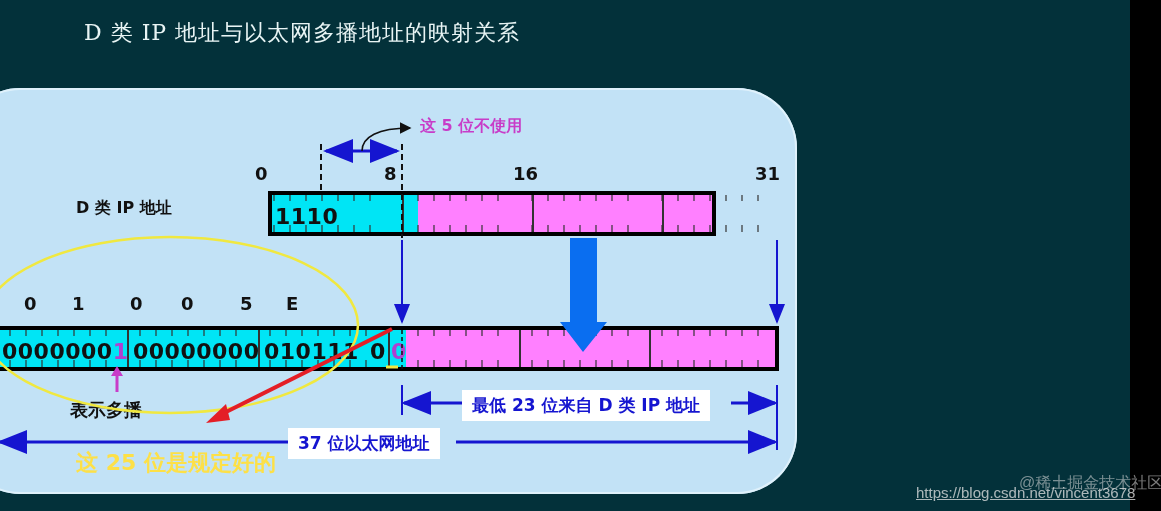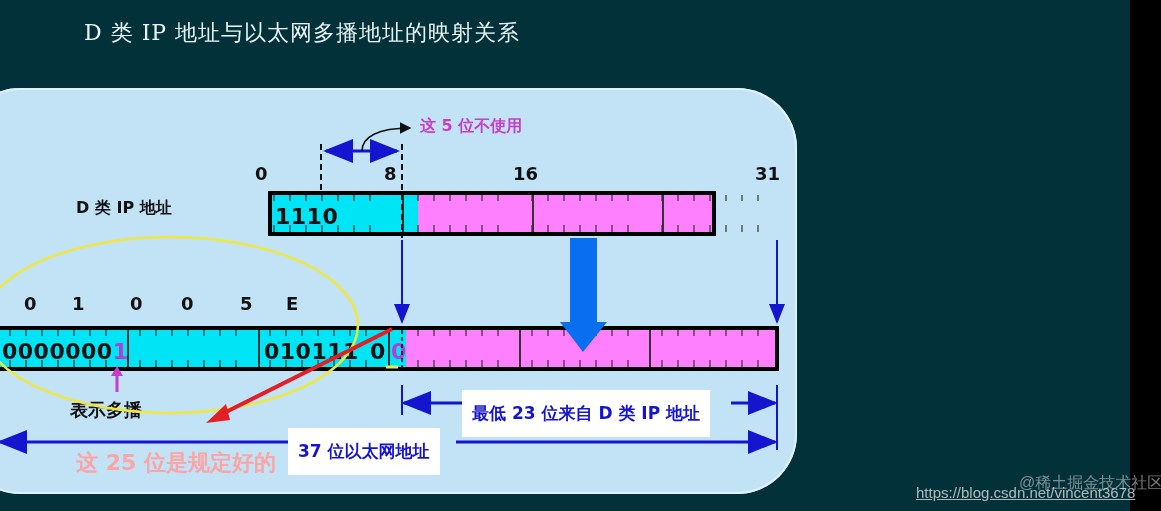--- a/index.html
+++ b/index.html
@@ -28,24 +28,24 @@
     }
     .seg { position: absolute; top: 0; bottom: 0; }
     .byte-div { position: absolute; top: 0; bottom: 0; width: 1.5px; background: #333; }
     .bits {
       position: absolute; font-weight: bold; font-size: 22px; color: #111; letter-spacing: 0.5px;
       font-family: "DejaVu Sans", sans-serif;
     }
     .magenta { color: #b040d0; }
     .callout-box {
       position: absolute; background: #fff; color: #1515d0; font-weight: bold;
-      font-size: 17px; padding: 12px 10px; white-space: nowrap;
+      font-size: 17px; padding: 4px 10px; white-space: nowrap;
     }
     .red-text {
-      position: absolute; color: #fca5a5; font-weight: bold; font-size: 22px; white-space: nowrap;
+      position: absolute; color: #fde047; font-weight: bold; font-size: 22px; white-space: nowrap;
     }
     .watermark {
       position: absolute; color: rgba(230,230,230,0.75); font-size: 15px; white-space: nowrap;
       font-family: "Liberation Sans", sans-serif;
     }
     svg.overlay { position: absolute; left: 0; top: 0; pointer-events: none; }
   </style>
 </head>
 <body>
 
@@ -85,20 +85,21 @@
   <div class="seg" style="left:0; width:412px; background:#00e5f5;"></div>
   <div class="seg" style="left:412px; right:0; background:#ff80ff;"></div>
   <div class="byte-div" style="left:133px;"></div>
   <div class="byte-div" style="left:264px;"></div>
   <div class="byte-div" style="left:394px;"></div>
   <div class="byte-div" style="left:525px;"></div>
   <div class="byte-div" style="left:655px;"></div>
   <div class="bits" style="left:8px; top:9px;">
     <span>0000000</span><span class="magenta">1</span>
   </div>
+  <div class="bits" style="left:139px; top:9px;">00000000</div>
   <div class="bits" style="left:270px; top:9px;">010111</div>
   <div class="bits" style="left:376px; top:9px;">0</div>
   <div class="bits magenta" style="left:397px; top:9px;">0</div>
 </div>
 
 <div class="label" style="left:70px; top:398px; font-size:18px;">表示多播</div>
 
 <div class="callout-box" style="left:462px; top:390px;">最低 23 位来自 D 类 IP 地址</div>
 
 <div class="callout-box" style="left:288px; top:428px;">37 位以太网地址</div>

